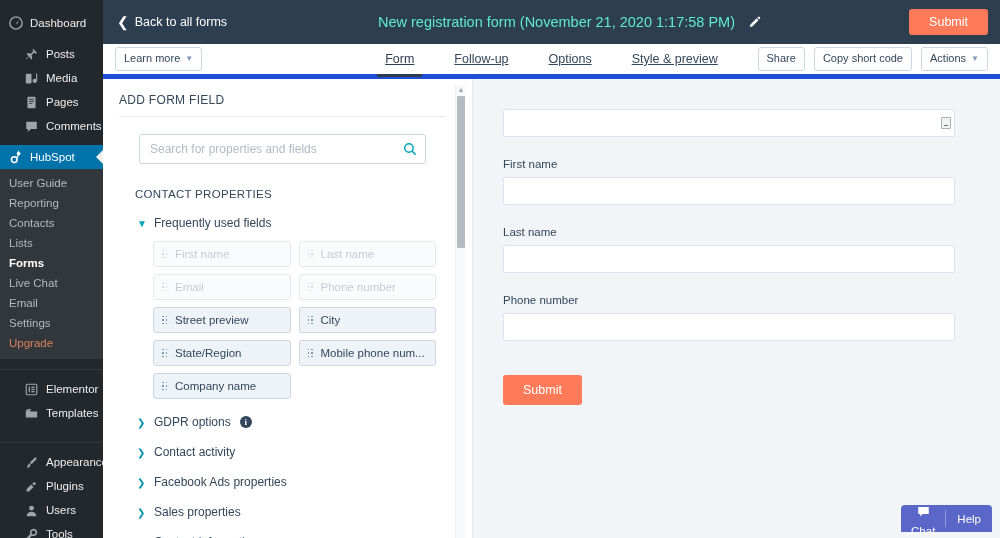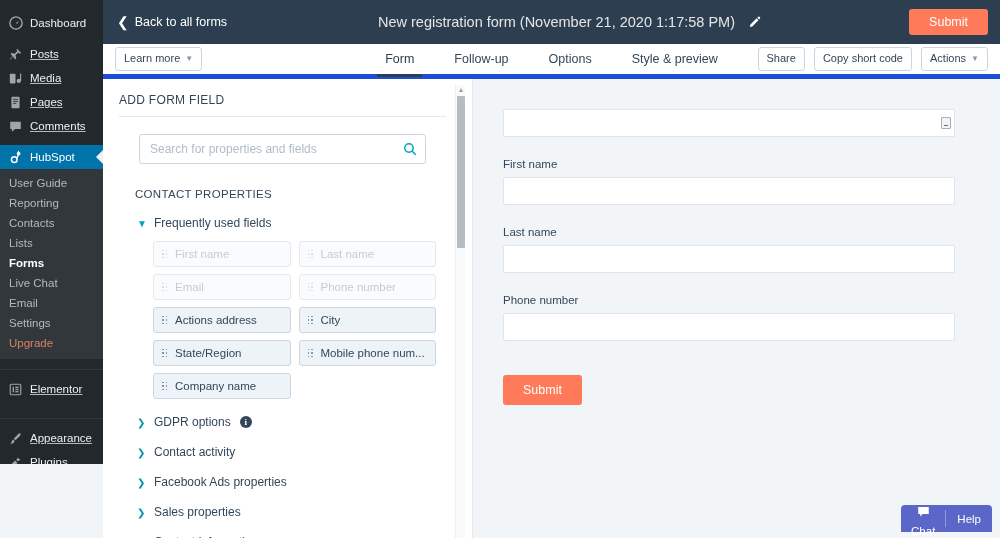--- a/index.html
+++ b/index.html
@@ -6,31 +6,31 @@
   html, body {
     width: 1000px; height: 538px;
     overflow: hidden;
     font-family: "Liberation Sans", sans-serif;
     background: #f2f5f8;
   }
   .app { position: relative; width: 1000px; height: 538px; display: flex; }
 
   
   .wp-sidebar {
-    width: 103px; height: 464px; background: #23282d;
+    width: 103px; height: 538px; background: #23282d;
     color: #b4b9be; flex: 0 0 103px; position: relative;
     font-size: 11.5px; overflow: hidden;
   }
   .wp-item {
     display: flex; align-items: center; gap: 7px;
     height: 24px; padding: 0 0 0 8px; color: #eeeeee;
     font-size: 11.5px; white-space: nowrap; position: relative;
   }
   .wp-item.top { margin-top: 11px; }
-  .wp-group { padding: 7px 0 7px 0; text-decoration: underline; }
+  .wp-group { padding: 7px 0 7px 16px; }
   .wp-ico {
     width: 15px; height: 15px; flex: 0 0 15px;
     display: inline-flex; align-items: center; justify-content: center;
     color: #a0a5aa;
   }
   .wp-ico svg { display: block; }
   .wp-item.active {
     background: #0073aa; color: #fff;
   }
   .wp-item.active .wp-ico { color: #fff; }
@@ -64,21 +64,21 @@
   .back-link {
     display: flex; align-items: center; gap: 6px;
     font-size: 12.5px; color: #fff; white-space: nowrap;
   }
   .back-chevron { font-size: 14px; line-height: 1; }
   .hs-title-wrap {
     position: absolute; left: 0; right: 0; top: 0; height: 44px;
     display: flex; align-items: center; justify-content: center; gap: 13px;
     pointer-events: none;
   }
-  .hs-title { font-size: 14.5px; color: #e5e5e5; white-space: nowrap; margin-left: 36px; }
+  .hs-title { font-size: 14.5px; color: #5eead4; white-space: nowrap; margin-left: 36px; }
   .pencil-btn { pointer-events: auto; display: inline-flex; color: #fff; }
   .submit-top {
     margin-left: auto; background: #ff7a59; color: #fff; border: none;
     border-radius: 3px; font-size: 12.5px; padding: 6px 20px;
     font-family: inherit; position: relative; z-index: 2;
   }
 
   
   .hs-tabbar {
     height: 35px; flex: 0 0 35px; background: #fff; display: flex;
@@ -90,21 +90,21 @@
     color: #33475b; font-size: 11px; padding: 4px 8px; font-family: inherit;
     display: inline-flex; align-items: center; gap: 5px; line-height: 1.2;
   }
   .caret { font-size: 8px; color: #7c98b6; }
   .tabs {
     position: absolute; left: 0; right: 0; display: flex; justify-content: center;
     gap: 36px; height: 35px; align-items: center;
   }
   .tab {
     font-size: 12.5px; color: #33475b; height: 35px; display: flex;
-    align-items: center; position: relative; padding: 0 2px;
+    align-items: center; position: relative; padding: 0 2px; text-decoration: underline;
   }
   .tab.active { color: #2d3e50; }
   .tab.active::after {
     content: ""; position: absolute; left: -6px; right: -6px; bottom: 0;
     height: 3px; background: #2d3e50;
   }
   .tabbar-right { margin-left: auto; display: flex; gap: 9px; z-index: 2; }
 
   
   .hs-body { flex: 1 1 auto; display: flex; min-height: 0; position: relative; }
@@ -313,20 +313,29 @@
           <svg width="13" height="13" viewBox="0 0 16 16" fill="none" stroke="currentColor" stroke-width="1.4">
               <rect x="1.5" y="1.5" width="13" height="13" rx="1.5"></rect>
               <rect x="4.5" y="4.5" width="1.6" height="7" fill="currentColor" stroke="none"></rect>
               <rect x="7.8" y="4.5" width="4" height="1.6" fill="currentColor" stroke="none"></rect>
               <rect x="7.8" y="7.2" width="4" height="1.6" fill="currentColor" stroke="none"></rect>
               <rect x="7.8" y="9.9" width="4" height="1.6" fill="currentColor" stroke="none"></rect>
             </svg>
         </span>
         <span>Elementor</span>
       </div>
+      <div class="wp-item">
+        <span class="wp-ico">
+          <svg width="13" height="13" viewBox="0 0 16 16" fill="currentColor">
+              <path d="M1 4h5l1.2 1.5H15V13H1z"></path>
+              <rect x="2.5" y="2.5" width="5" height="1.2"></rect>
+            </svg>
+        </span>
+        <span>Templates</span>
+      </div>
     </div>
 
     <div class="wp-sep"></div>
 
     <div class="wp-group wp-block">
       <div class="wp-item">
         <span class="wp-ico">
           <svg width="13" height="13" viewBox="0 0 16 16" fill="currentColor">
               <path d="M13.5 1.5c1 1 1 2 0 3L8 10 6 8l5.5-5.5c1-1 2-1 2-1z"></path>
               <path d="M5 9l2 2-1.5 2.5L2 15l1.5-3.5z"></path>
@@ -474,21 +483,21 @@
             </div>
             <div class="chip">
               <span class="grip">
                   <i></i>
                   <i></i>
                   <i></i>
                   <i></i>
                   <i></i>
                   <i></i>
                 </span>
-              <span class="chip-label">Actions address</span>
+              <span class="chip-label">Street preview</span>
             </div>
             <div class="chip">
               <span class="grip">
                   <i></i>
                   <i></i>
                   <i></i>
                   <i></i>
                   <i></i>
                   <i></i>
                 </span>

